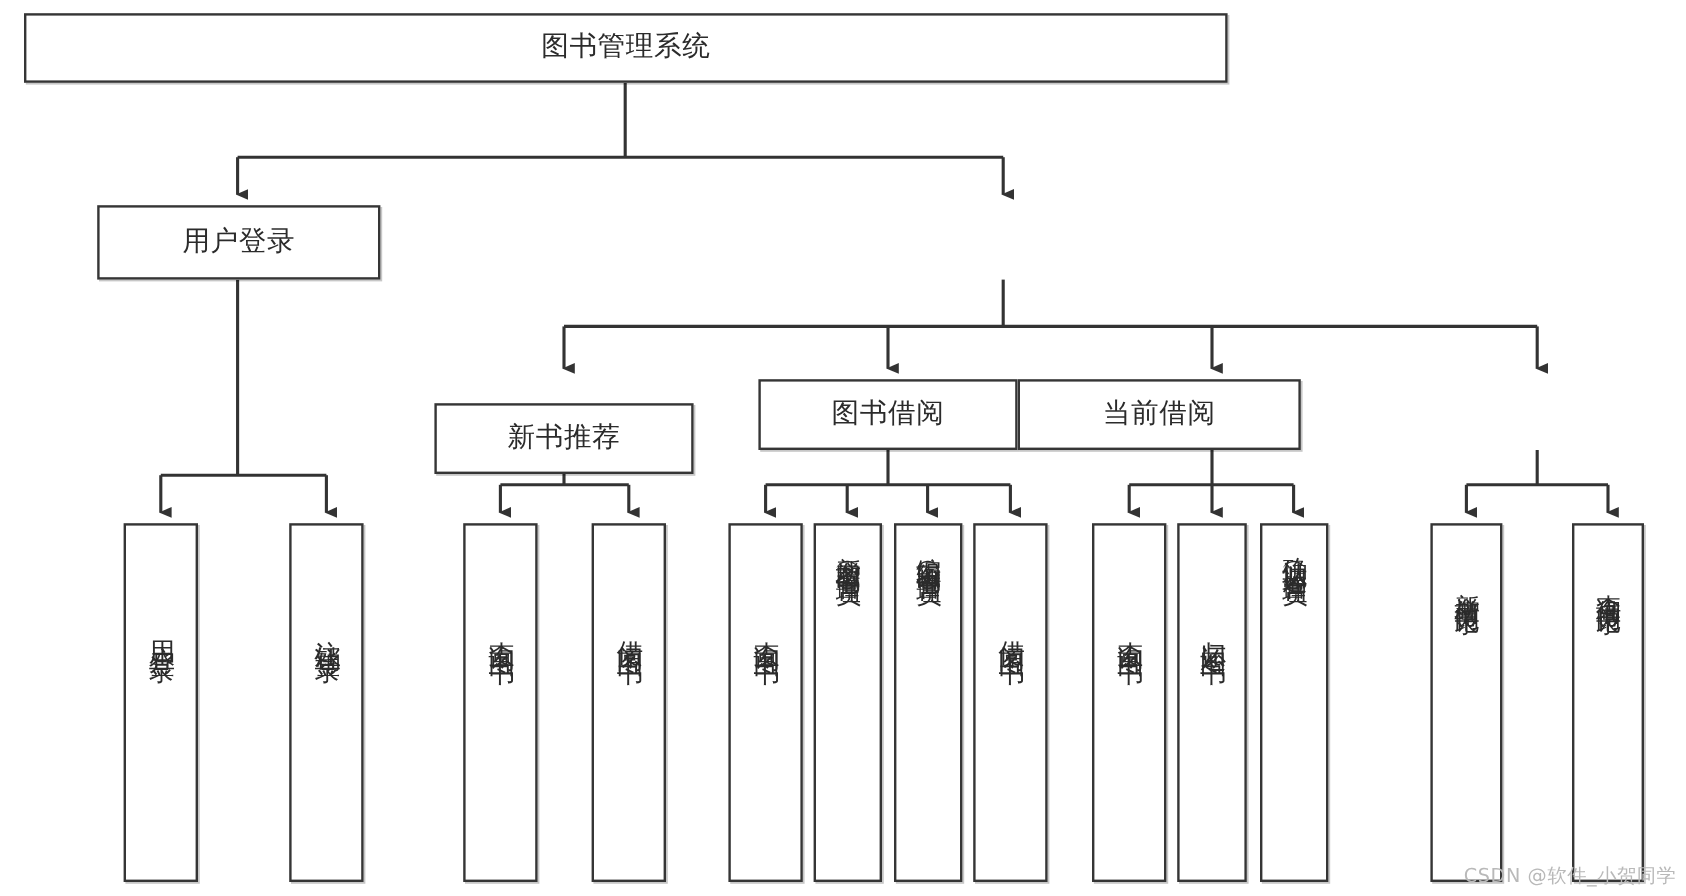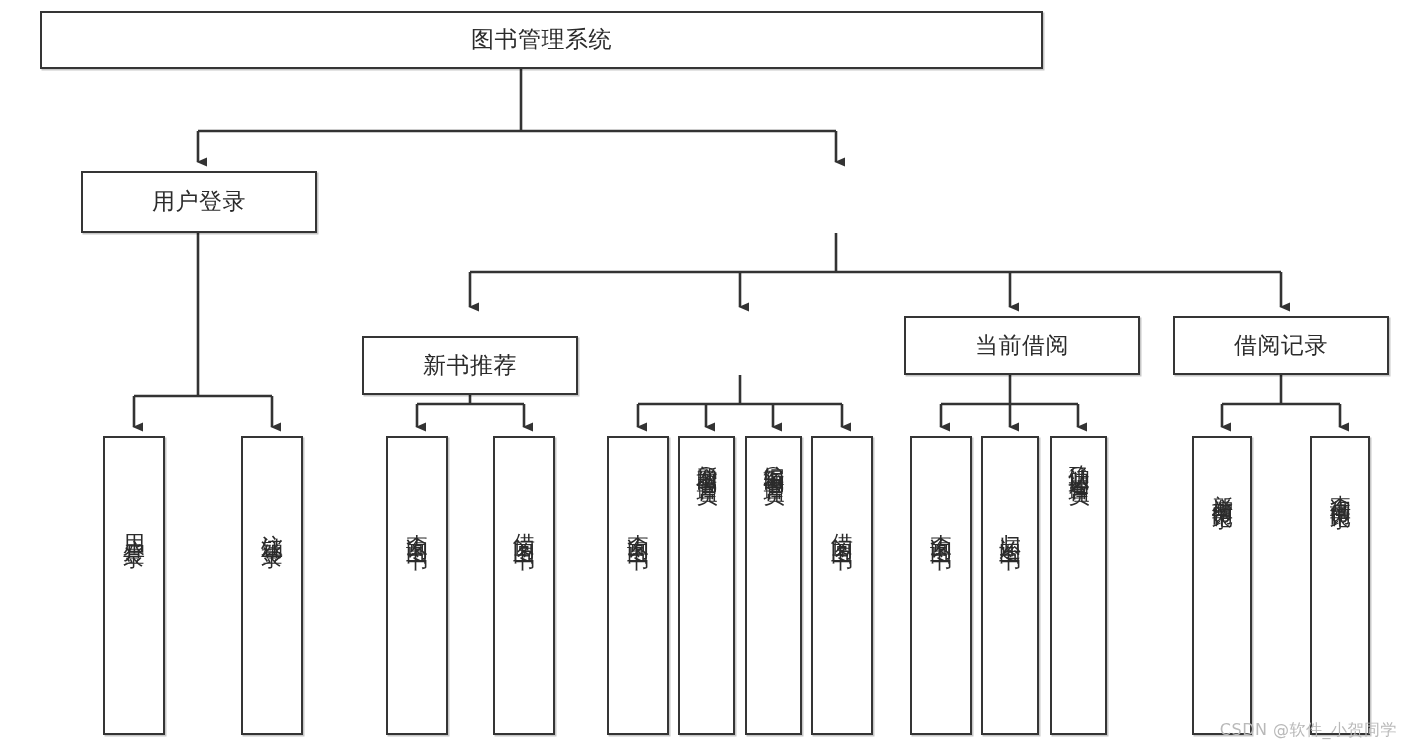--- a/index.html
+++ b/index.html
@@ -129,36 +129,36 @@
       <path d="M1010,404 L1010,427" marker-end="url(#arrow)"></path>
       <path d="M1078,404 L1078,427" marker-end="url(#arrow)"></path>
 
       <path d="M1281,375 L1281,404"></path>
       <path d="M1222,404 L1340,404"></path>
       <path d="M1222,404 L1222,427" marker-end="url(#arrow)"></path>
       <path d="M1340,404 L1340,427" marker-end="url(#arrow)"></path>
     </g>
   </svg>
 
-  <div class="node root horiz" style="left:20px; top:11px; width:1003px; height:58px;margin-left:20px;">
+  <div class="node root horiz" style="left:20px; top:11px; width:1003px; height:58px;">
     <span class="label">图书管理系统</span>
   </div>
 
   <div class="node horiz" style="left:81px; top:171px; width:236px; height:62px;">
     <span class="label">用户登录</span>
   </div>
 
   <div class="node horiz" style="left:362px; top:316px; width:216px; height:59px;margin-top:20px;">
     <span class="label">新书推荐</span>
   </div>
-  <div class="node horiz" style="left:904px; top:316px; width:236px; height:59px;">
+  <div class="node horiz" style="left:632px; top:316px; width:216px; height:59px;">
+    <span class="label">图书借阅</span>
+  </div>
+  <div class="node horiz" style="left:848px; top:316px; width:236px; height:59px;">
     <span class="label">当前借阅</span>
-  </div>
-  <div class="node horiz" style="left:1173px; top:316px; width:216px; height:59px;">
-    <span class="label">借阅记录</span>
   </div>
 
   <div class="node vert" style="left:103px; top:436px; width:62px; height:299px; padding-top:78px;">
     <span class="label">用户登录</span>
   </div>
   <div class="node vert" style="left:241px; top:436px; width:62px; height:299px; padding-top:78px;">
     <span class="label">注销登录</span>
   </div>
 
   <div class="node vert" style="left:386px; top:436px; width:62px; height:299px; padding-top:78px;">

